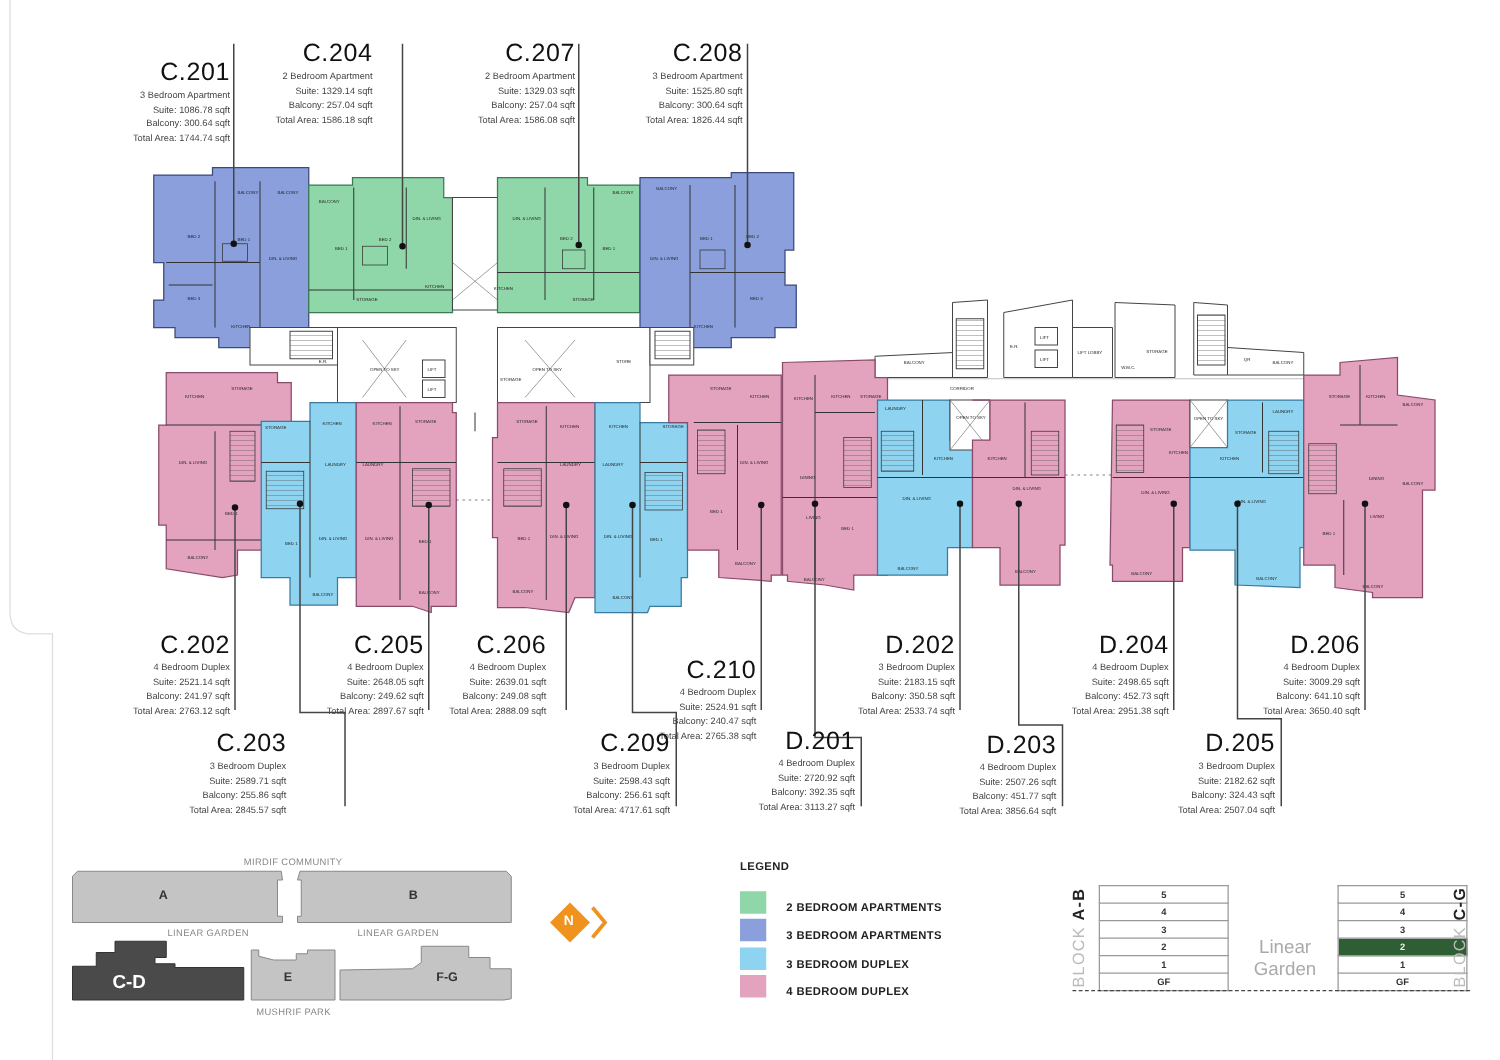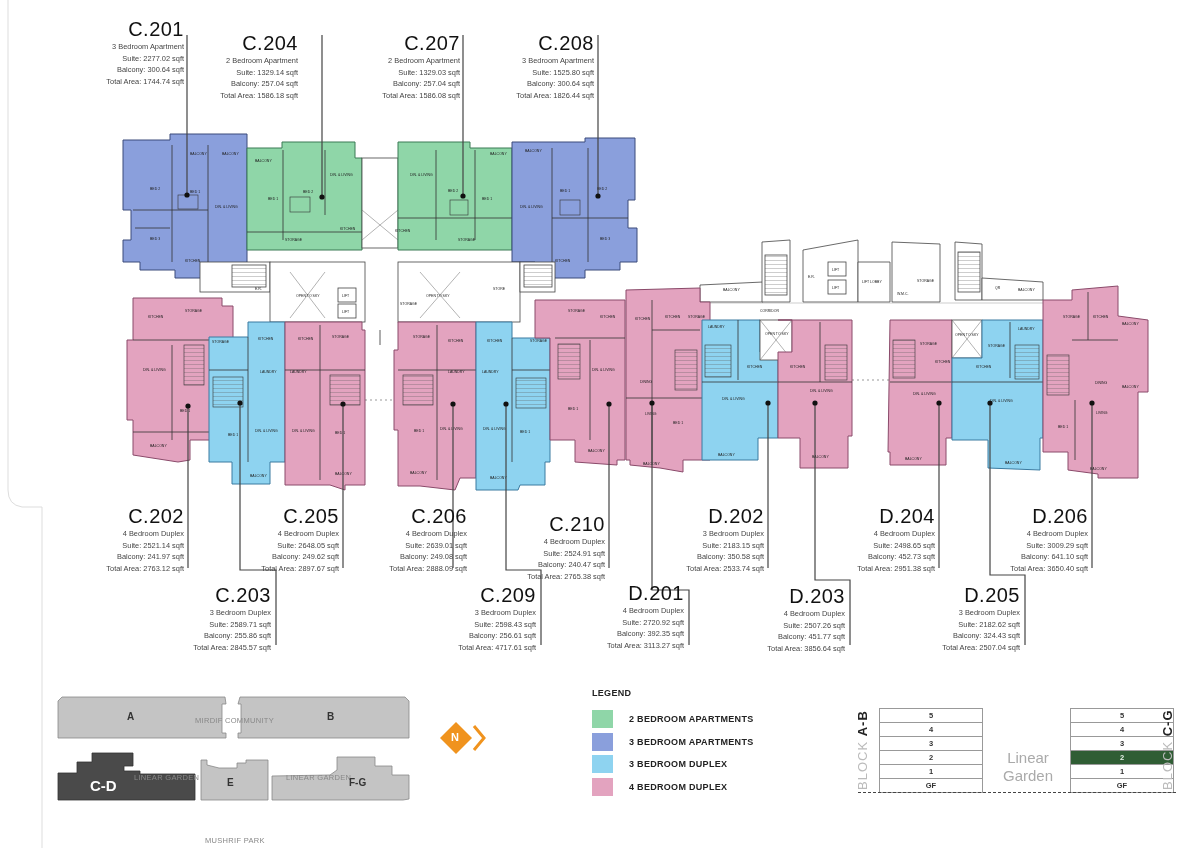--- a/index.html
+++ b/index.html
@@ -4,24 +4,24 @@
 <style>
   html,body{margin:0;padding:0;background:#ffffff;}
   body{width:1200px;height:848px;position:relative;overflow:hidden;font-family:"Liberation Sans",sans-serif;color:#333;}
   .page-edge{position:absolute;left:0;top:0;width:44px;height:848px;}
   #plan{position:absolute;left:0;top:0;width:1200px;height:848px;}
   .callout{position:absolute;text-align:right;line-height:1.0;}
   .callout .code{font-family:"Liberation Sans",sans-serif;font-size:20px;color:#111;letter-spacing:0.5px;display:block;margin-bottom:2px;}
   .callout .ln{font-size:7.4px;color:#444;display:block;line-height:11.5px;white-space:nowrap;}
   .legend{position:absolute;left:592px;top:688px;}
   .legend .title{font-size:9px;font-weight:bold;color:#222;letter-spacing:0.3px;margin-bottom:10px;}
-  .legend .row{display:flex;align-items:center;height:22.5px;}
+  .legend .row{display:flex;align-items:flex-end;height:22.5px;}
   .legend .sw{width:21px;height:18px;margin-right:16px;}
   .legend .lbl{font-size:9px;font-weight:bold;color:#222;letter-spacing:0.3px;}
-  .keyplan-label{position:absolute;font-size:7.5px;color:#888;letter-spacing:0.3px;margin-top:31px;}
+  .keyplan-label{position:absolute;font-size:7.5px;color:#888;letter-spacing:0.3px;}
   .north{position:absolute;left:440px;top:720px;}
   .stack{position:absolute;border-collapse:collapse;}
   .stack td{border:1px solid #999;width:102px;height:13px;font-size:7.5px;text-align:center;color:#333;padding:0;font-weight:bold;}
   .stack td.hl{background:#2f5d34;color:#e8f2e8;}
   .block-label{position:absolute;font-size:13px;color:#bbb;letter-spacing:1px;white-space:nowrap;}
   .block-label b{color:#222;font-weight:bold;}
   .linear-garden{position:absolute;left:1003px;top:749px;font-size:15px;color:#aaa;line-height:18px;text-align:center;}
   .dashline{position:absolute;left:858px;top:792px;width:318px;border-top:1.5px dashed #444;}
 </style>
 </head>
@@ -354,24 +354,24 @@
 
   <g>
     <polygon points="62,697 225,697 226,704 222,704 222,733 226,733 226,738 58,738 58,701" fill="#c4c4c4" stroke="#888" stroke-width="0.8"></polygon>
     <polygon points="240,697 405,697 409,701 409,738 238,738 238,733 241,733 241,704 238,704" fill="#c4c4c4" stroke="#888" stroke-width="0.8"></polygon>
     <polygon points="58,773 77,773 77,762 92,762 92,753 133,753 133,766 124,766 124,771 140,771 140,774 195,774 195,800 58,800" fill="#4a4a4a" stroke="#333" stroke-width="0.8"></polygon>
     <polygon points="201,760 207,760 207,765 219,768 237,768 237,763 246,763 246,760 268,760 268,800 201,800" fill="#c4c4c4" stroke="#888" stroke-width="0.8"></polygon>
     <polygon points="272,776 330,775 337,770 337,757 375,757 375,766 392,766 392,775 409,775 409,799 403,800 272,800" fill="#c4c4c4" stroke="#888" stroke-width="0.8"></polygon>
   </g>
 </svg>
 
-<div class="callout" style="right:1016px;top:19px;">
+<div class="callout" style="right:1016px;top:48px;">
   <span class="code">C.201</span>
   <span class="ln">3 Bedroom Apartment</span>
-  <span class="ln">Suite: 2277.02 sqft</span>
+  <span class="ln">Suite: 1086.78 sqft</span>
   <span class="ln">Balcony: 300.64 sqft</span>
   <span class="ln">Total Area: 1744.74 sqft</span>
 </div>
 <div class="callout" style="right:902px;top:33px;text-align:right;">
   <span class="code">C.204</span>
   <span class="ln">2 Bedroom Apartment</span>
   <span class="ln">Suite: 1329.14 sqft</span>
   <span class="ln">Balcony: 257.04 sqft</span>
   <span class="ln">Total Area: 1586.18 sqft</span>
 </div>
@@ -397,28 +397,28 @@
   <span class="ln">Balcony: 241.97 sqft</span>
   <span class="ln">Total Area: 2763.12 sqft</span>
 </div>
 <div class="callout" style="right:861px;top:506px;">
   <span class="code">C.205</span>
   <span class="ln">4 Bedroom Duplex</span>
   <span class="ln">Suite: 2648.05 sqft</span>
   <span class="ln">Balcony: 249.62 sqft</span>
   <span class="ln">Total Area: 2897.67 sqft</span>
 </div>
-<div class="callout" style="right:733px;top:506px;">
+<div class="callout" style="right:763px;top:506px;">
   <span class="code">C.206</span>
   <span class="ln">4 Bedroom Duplex</span>
   <span class="ln">Suite: 2639.01 sqft</span>
   <span class="ln">Balcony: 249.08 sqft</span>
   <span class="ln">Total Area: 2888.09 sqft</span>
 </div>
-<div class="callout" style="right:595px;top:514px;">
+<div class="callout" style="right:595px;top:526px;">
   <span class="code">C.210</span>
   <span class="ln">4 Bedroom Duplex</span>
   <span class="ln">Suite: 2524.91 sqft</span>
   <span class="ln">Balcony: 240.47 sqft</span>
   <span class="ln">Total Area: 2765.38 sqft</span>
 </div>
 <div class="callout" style="right:436px;top:506px;">
   <span class="code">D.202</span>
   <span class="ln">3 Bedroom Duplex</span>
   <span class="ln">Suite: 2183.15 sqft</span>
@@ -433,21 +433,21 @@
   <span class="ln">Total Area: 2951.38 sqft</span>
 </div>
 <div class="callout" style="right:112px;top:506px;">
   <span class="code">D.206</span>
   <span class="ln">4 Bedroom Duplex</span>
   <span class="ln">Suite: 3009.29 sqft</span>
   <span class="ln">Balcony: 641.10 sqft</span>
   <span class="ln">Total Area: 3650.40 sqft</span>
 </div>
 
-<div class="callout" style="right:929px;top:585px;">
+<div class="callout" style="right:971px;top:585px;">
   <span class="code">C.203</span>
   <span class="ln">3 Bedroom Duplex</span>
   <span class="ln">Suite: 2589.71 sqft</span>
   <span class="ln">Balcony: 255.86 sqft</span>
   <span class="ln">Total Area: 2845.57 sqft</span>
 </div>
 <div class="callout" style="right:664px;top:585px;">
   <span class="code">C.209</span>
   <span class="ln">3 Bedroom Duplex</span>
   <span class="ln">Suite: 2598.43 sqft</span>

